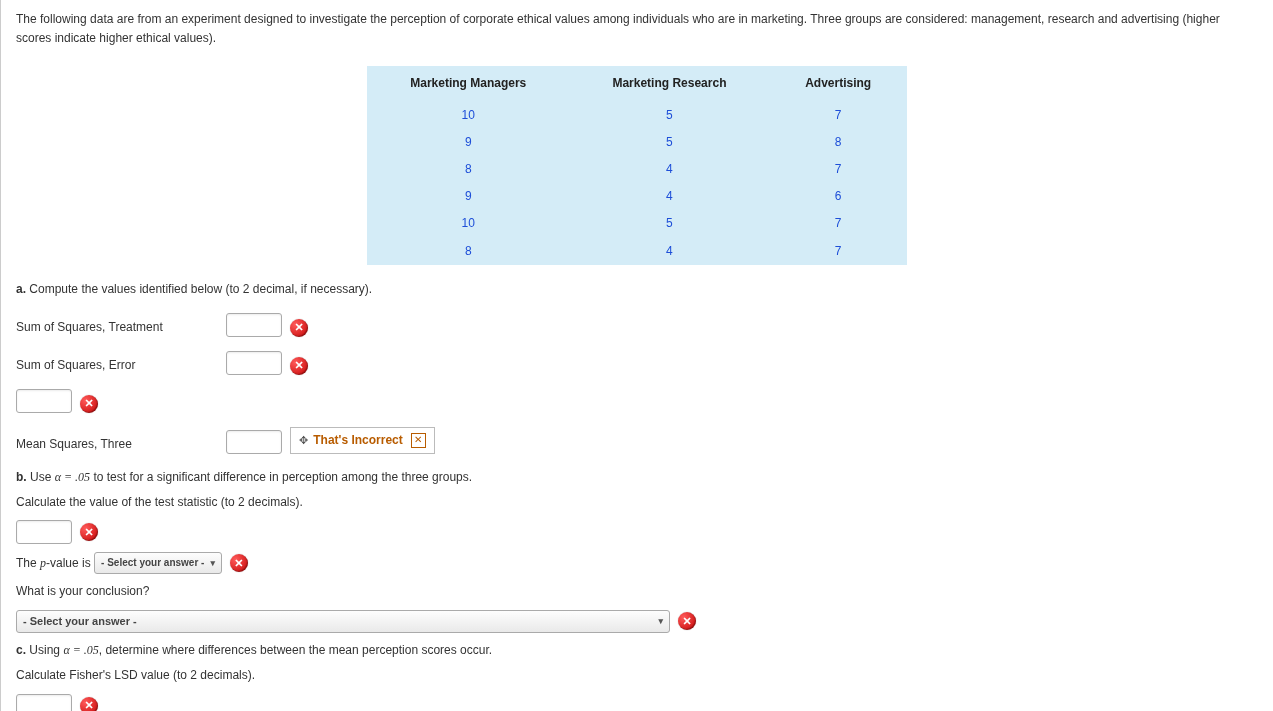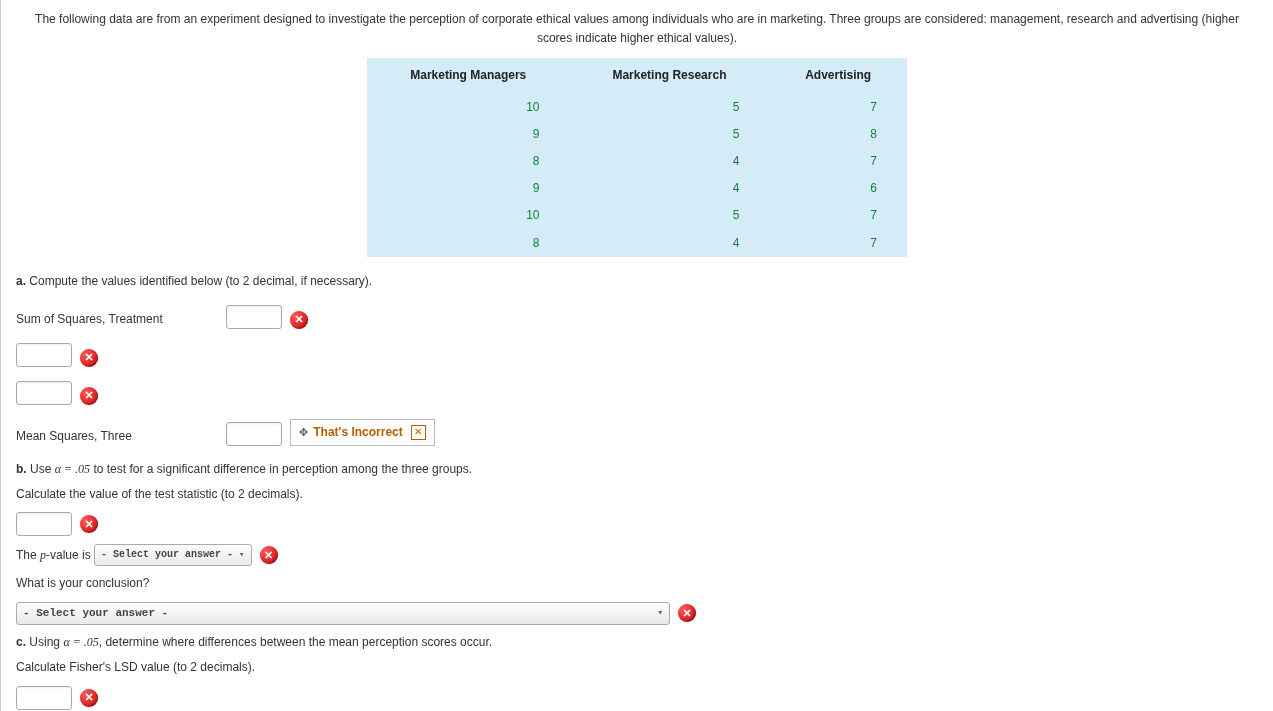--- a/index.html
+++ b/index.html
@@ -5,41 +5,40 @@
   body {
     font-family: Verdana, Geneva, sans-serif;
     font-size: 12px;
     color: #333;
     margin: 0;
     padding: 10px 15px;
     line-height: 1.6;
     border-left: 1px solid #ccc;
   }
   .intro {
-    margin-bottom: 10px;
-    text-align: center;
+    margin-bottom: 18px;
   }
   .data-table {
     margin: 0 auto 15px auto;
     border-collapse: collapse;
     background: #d4ecf7;
     width: 540px;
   }
   .data-table th {
     font-weight: bold;
     padding: 8px 20px;
     text-align: center;
     color: #222;
     background: #d4ecf7;
   }
   .data-table td {
-    text-align: right;
+    text-align: center;
     padding: 4px 30px;
     background: #d4ecf7;
-    color: #15803d;
+    color: #1d4ed8;
   }
   .section-line {
     margin: 6px 0;
   }
   .section-line b {
     font-weight: bold;
   }
   .answer-row {
     display: flex;
     align-items: flex-end;
@@ -101,21 +100,20 @@
   .select-box {
     display: inline-flex;
     align-items: center;
     border: 1px solid #aaa;
     border-radius: 3px;
     padding: 2px 6px;
     background: linear-gradient(#fdfdfd,#e9e9e9);
     font-size: 10px;
     font-weight: bold;
     color: #444;
-    font-family: Liberation Mono, monospace;
   }
   .select-box .caret {
     margin-left: 6px;
     font-size: 9px;
     color: #555;
   }
   .wide-select {
     width: 640px;
     justify-content: space-between;
     font-weight: bold;
@@ -182,20 +180,21 @@
   <b>a.</b><span> Compute the values identified below (to 2 decimal, if necessary).</span>
 </div>
 
 <div class="answer-row">
   <span class="answer-label">Sum of Squares, Treatment</span>
   <input class="answer-input" type="text" style="">
   <span class="x-icon">✕</span>
 </div>
 
 <div class="answer-row">
+  <span class="answer-label">Sum of Squares, Error</span>
   <input class="answer-input" type="text" style="">
   <span class="x-icon">✕</span>
 </div>
 
 <div class="answer-row">
   <input class="answer-input" type="text" style="">
   <span class="x-icon">✕</span>
 </div>
 
 <div class="answer-row">

